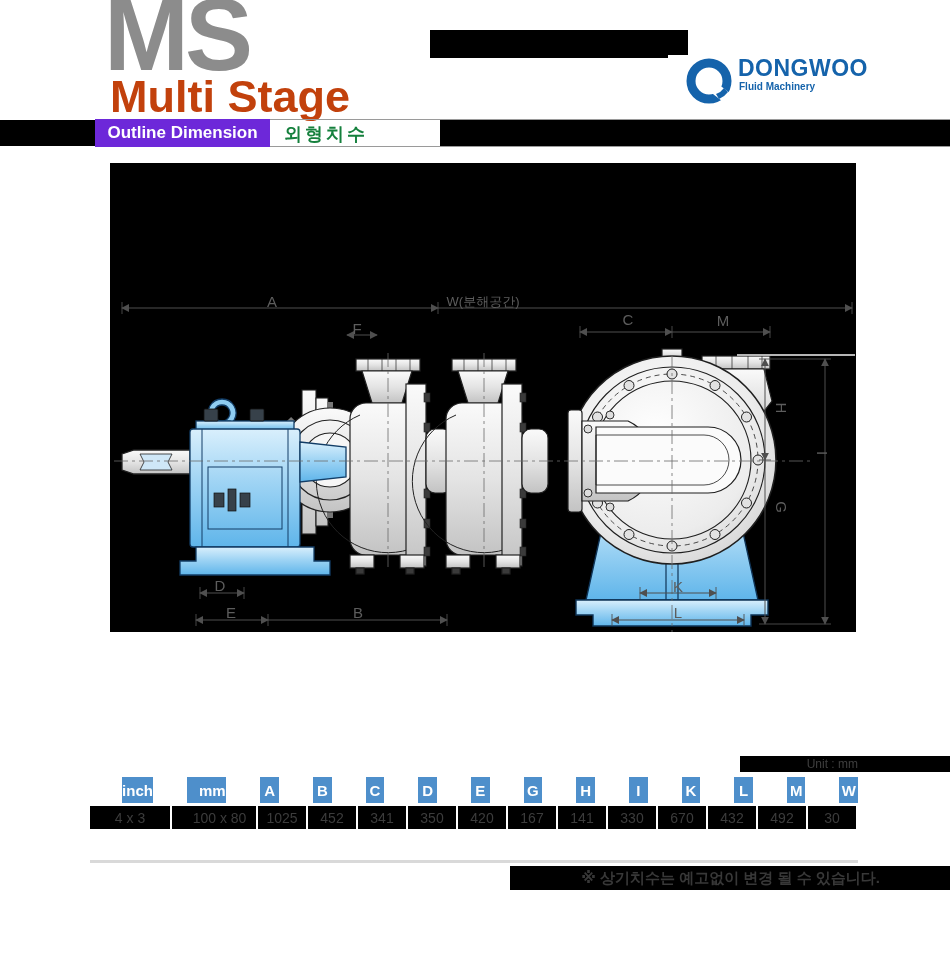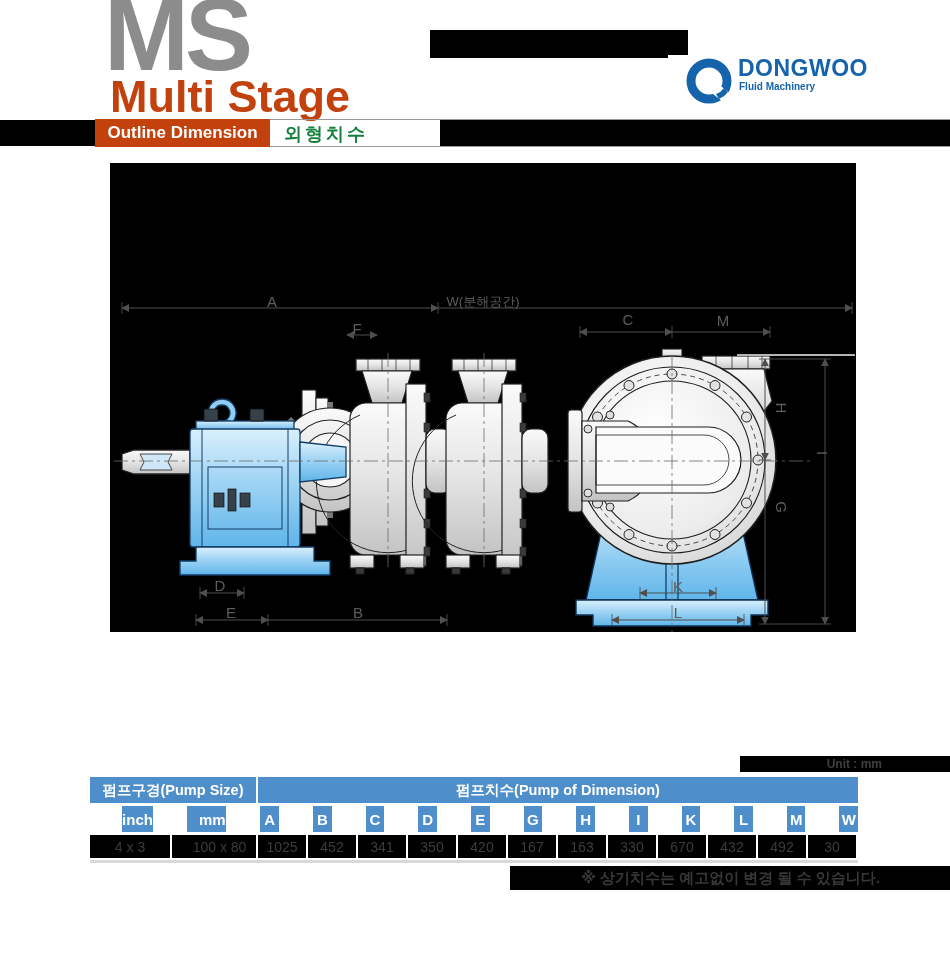--- a/index.html
+++ b/index.html
@@ -20,37 +20,37 @@
   .brand-name{position:absolute;left:70px;top:2px;font-size:23px;font-weight:700;
               color:#1563ab;letter-spacing:0.5px;line-height:1;}
   .brand-sub{position:absolute;left:71px;top:27px;font-size:10px;font-weight:700;
              color:#1563ab;line-height:1;}
 
   
   .sec-line-top{position:absolute;left:95px;top:119px;width:855px;height:1px;background:#9a9a9a;}
   .sec-line-bot{position:absolute;left:95px;top:146px;width:855px;height:1px;background:#9a9a9a;}
   .sec-bar-left{position:absolute;left:0;top:120px;width:95px;height:26px;background:#000;}
   .sec-bar-right{position:absolute;left:440px;top:120px;width:510px;height:26px;background:#000;}
-  .sec-box{position:absolute;left:95px;top:119px;width:175px;height:28px;background:#c2410c;
+  .sec-box{position:absolute;left:95px;top:119px;width:175px;height:28px;background:#6d28d9;
            color:#fff;font-size:17px;font-weight:700;display:flex;align-items:center;
            justify-content:center;}
   .sec-ko{position:absolute;left:284px;top:122px;font-size:18px;font-weight:700;color:#15803d;
           letter-spacing:3px;}
 
   
   .drawing{position:absolute;left:110px;top:163px;width:746px;height:469px;background:#000;}
   .dlab{position:absolute;color:#5d5d5d;font-size:15px;font-weight:400;white-space:nowrap;
         transform:translate(-50%,-50%);line-height:1;}
   .dlab.small{font-size:13px;}
   .dlab.rot{transform:translate(-50%,-50%) rotate(90deg);}
 
   
   .unit-band{position:absolute;left:740px;top:756px;width:210px;height:16px;background:#000;
              color:#3f3f3f;font-size:12px;display:flex;align-items:center;
-             justify-content:flex-end;padding-right:68px;white-space:nowrap;font-weight:bold;}
+             justify-content:flex-end;padding-right:92px;white-space:nowrap;}
   .tbl{position:absolute;left:90px;top:777px;width:768px;}
   .trow{display:flex;}
   .trow + .trow{margin-top:3px;}
   .tc{background:#4e8fcb;color:#ffffff;display:flex;align-items:center;justify-content:center;
       font-weight:700;}
   .tc.h1{height:26px;font-size:14.5px;}
   .tc.h2{height:26px;font-size:15px;margin-left:32px;}
   .tc.dat{height:23px;background:#000;color:#3c3c3c;font-weight:400;font-size:14px;}
   .w-inch{width:80px;margin-right:2px;}
   .w-mm{width:84px;margin-right:2px;padding-left:11px;}
@@ -327,24 +327,20 @@
     <div class="dlab" style="left:121px;top:449px">E</div>
     <div class="dlab" style="left:248px;top:449px">B</div>
     <div class="dlab" style="left:568px;top:423px">K</div>
     <div class="dlab" style="left:568px;top:449px">L</div>
   </div>
 
   <div class="unit-band">Unit : mm</div>
 
   <div class="tbl">
     <div class="trow">
-      <div class="tc h1 w-size-group">펌프구경(Pump Size)</div>
-      <div class="tc h1 w-dim-group">펌프치수(Pump of Dimension)</div>
-    </div>
-    <div class="trow">
       <div class="tc h2 w-inch">inch</div>
       <div class="tc h2 w-mm">mm</div>
       <div class="tc h2 w-dim">A</div>
       <div class="tc h2 w-dim">B</div>
       <div class="tc h2 w-dim">C</div>
       <div class="tc h2 w-dim">D</div>
       <div class="tc h2 w-dim">E</div>
       <div class="tc h2 w-dim">G</div>
       <div class="tc h2 w-dim">H</div>
       <div class="tc h2 w-dim">I</div>
@@ -355,21 +351,21 @@
     </div>
     <div class="trow">
       <div class="tc dat w-inch">4 x 3</div>
       <div class="tc dat w-mm">100 x 80</div>
       <div class="tc dat w-dim">1025</div>
       <div class="tc dat w-dim">452</div>
       <div class="tc dat w-dim">341</div>
       <div class="tc dat w-dim">350</div>
       <div class="tc dat w-dim">420</div>
       <div class="tc dat w-dim">167</div>
-      <div class="tc dat w-dim">163</div>
+      <div class="tc dat w-dim">141</div>
       <div class="tc dat w-dim">330</div>
       <div class="tc dat w-dim">670</div>
       <div class="tc dat w-dim">432</div>
       <div class="tc dat w-dim">492</div>
       <div class="tc dat w-dim last">30</div>
     </div>
   </div>
   <div class="tbl-bottom-line"></div>
 
   <div class="footnote-band">※ 상기치수는 예고없이 변경 될 수 있습니다.</div>

